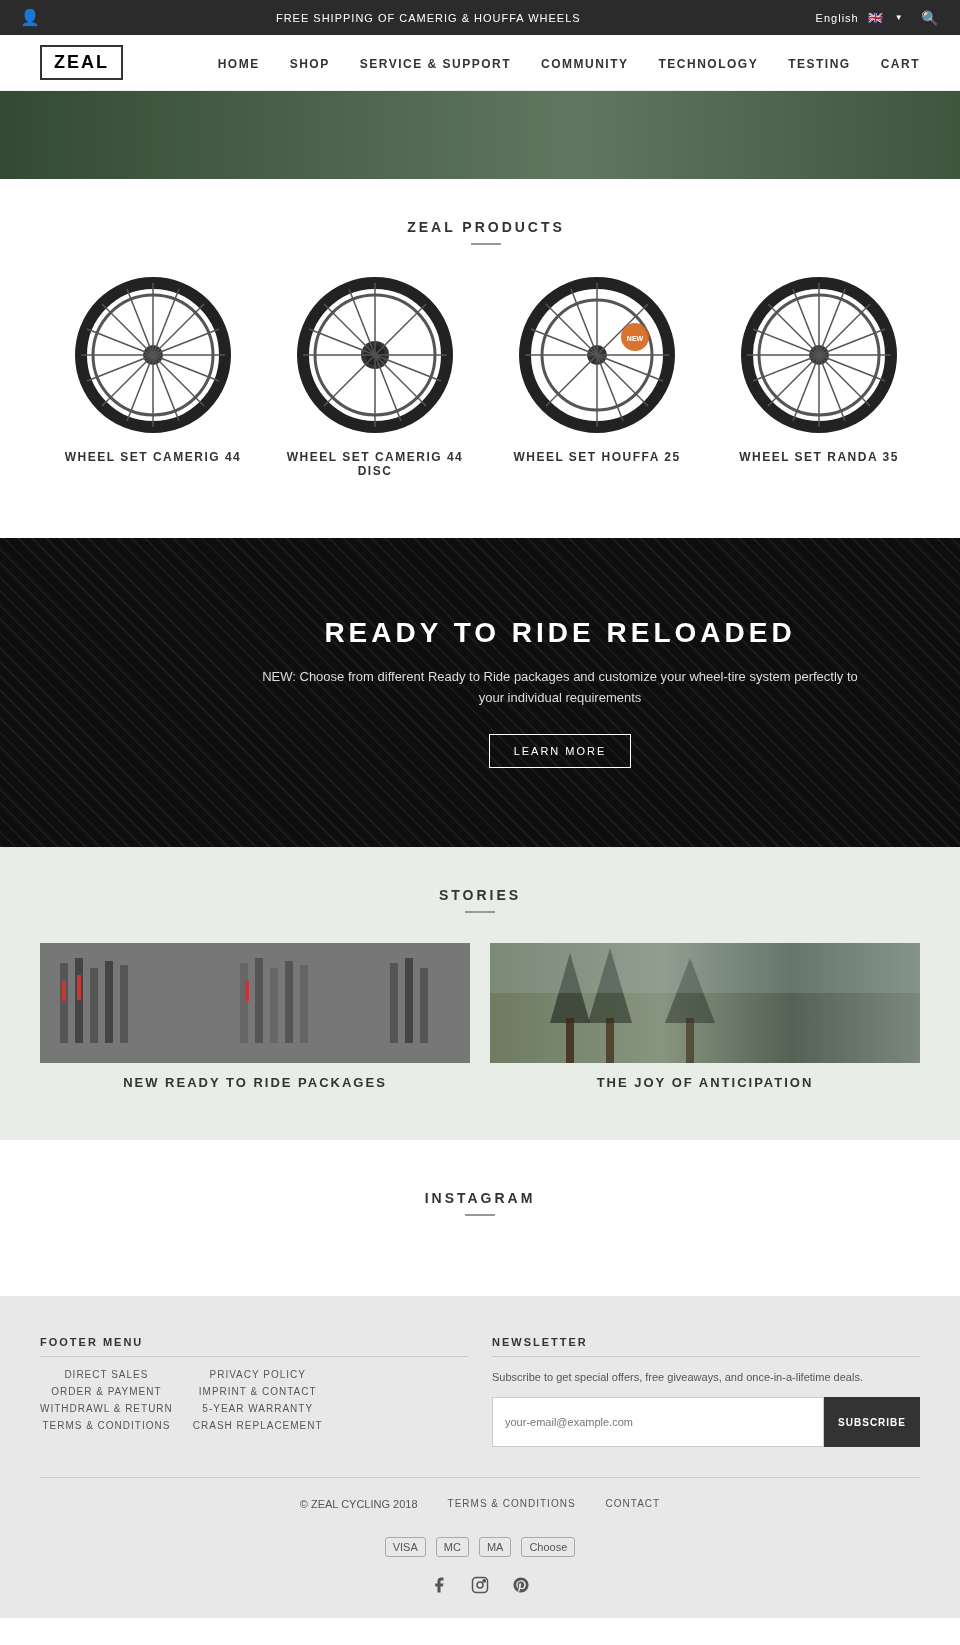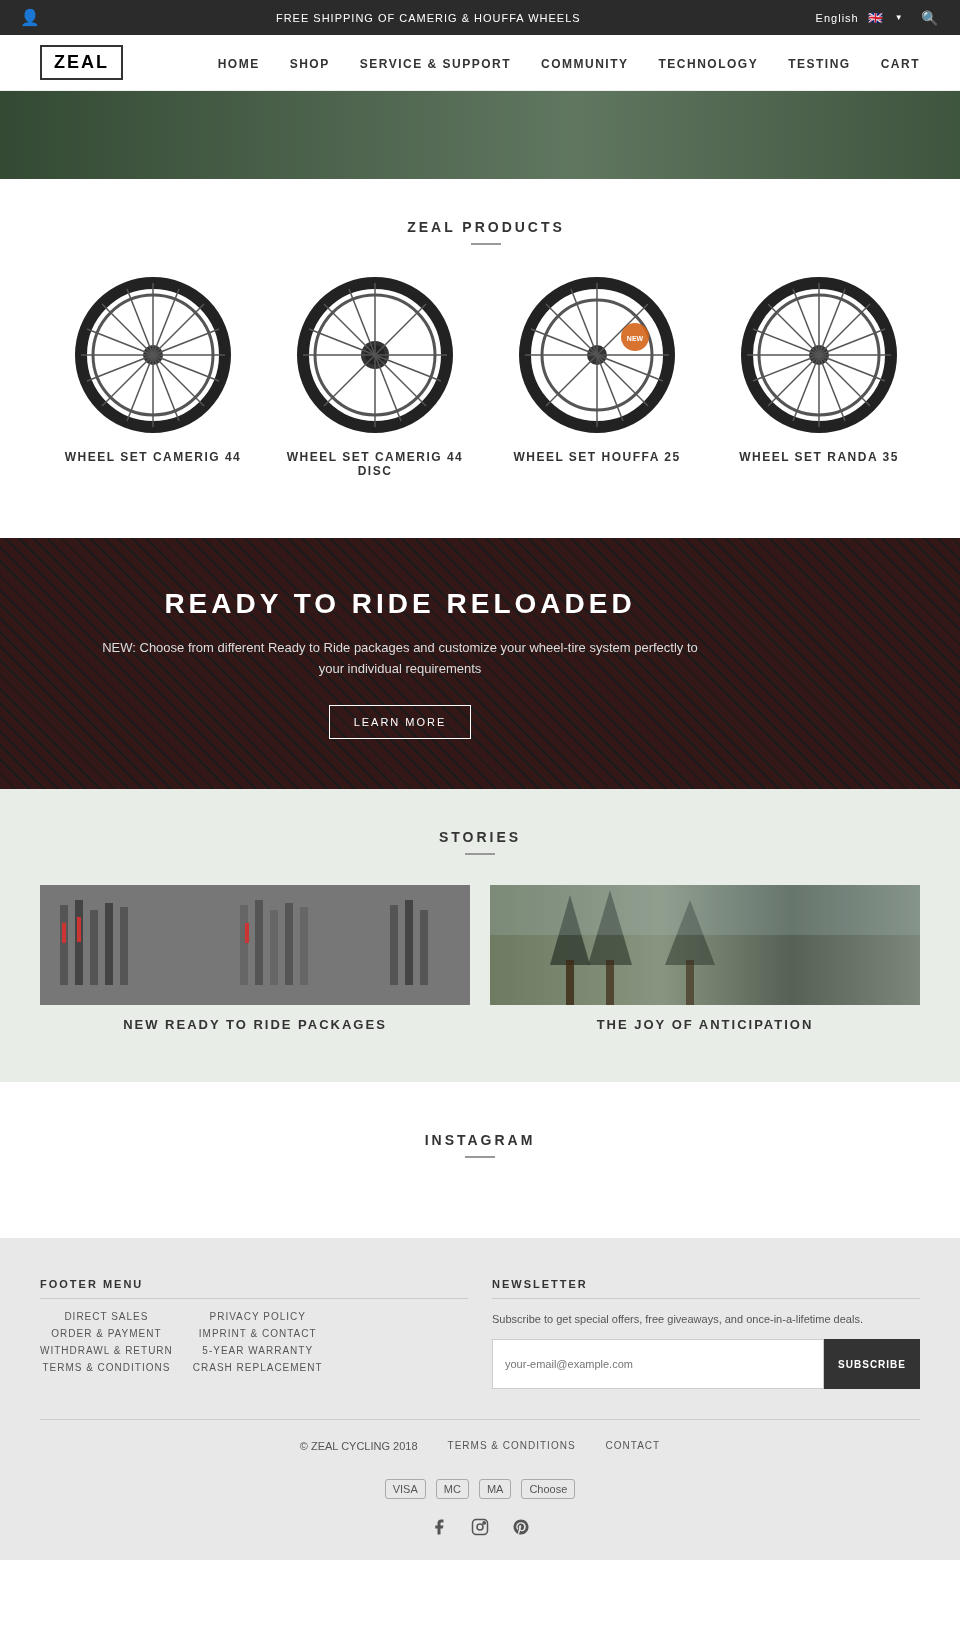--- a/index.html
+++ b/index.html
@@ -100,27 +100,27 @@
       font-size: 12px;
       letter-spacing: 1.5px;
       font-weight: 600;
       color: #333;
     }
 
     
     .rtb-banner {
       width: 100%;
       min-height: 200px;
-      background: #7f1d1d;
+      background: #000000;
       color: #fff;
       display: flex;
       flex-direction: column;
-      align-items: flex-start;
+      align-items: flex-end;
       justify-content: center;
-      padding: 50px 100px;
+      padding: 79px 100px;
       text-align: center;
       position: relative;
       overflow: hidden;
     }
     .rtb-banner::before {
       content: '';
       position: absolute;
       inset: 0;
       background: linear-gradient(rgba(20,20,20,0.7), rgba(20,20,20,0.7)),
                   repeating-linear-gradient(45deg, #2a2a2a 0, #2a2a2a 2px, transparent 2px, transparent 10px);

